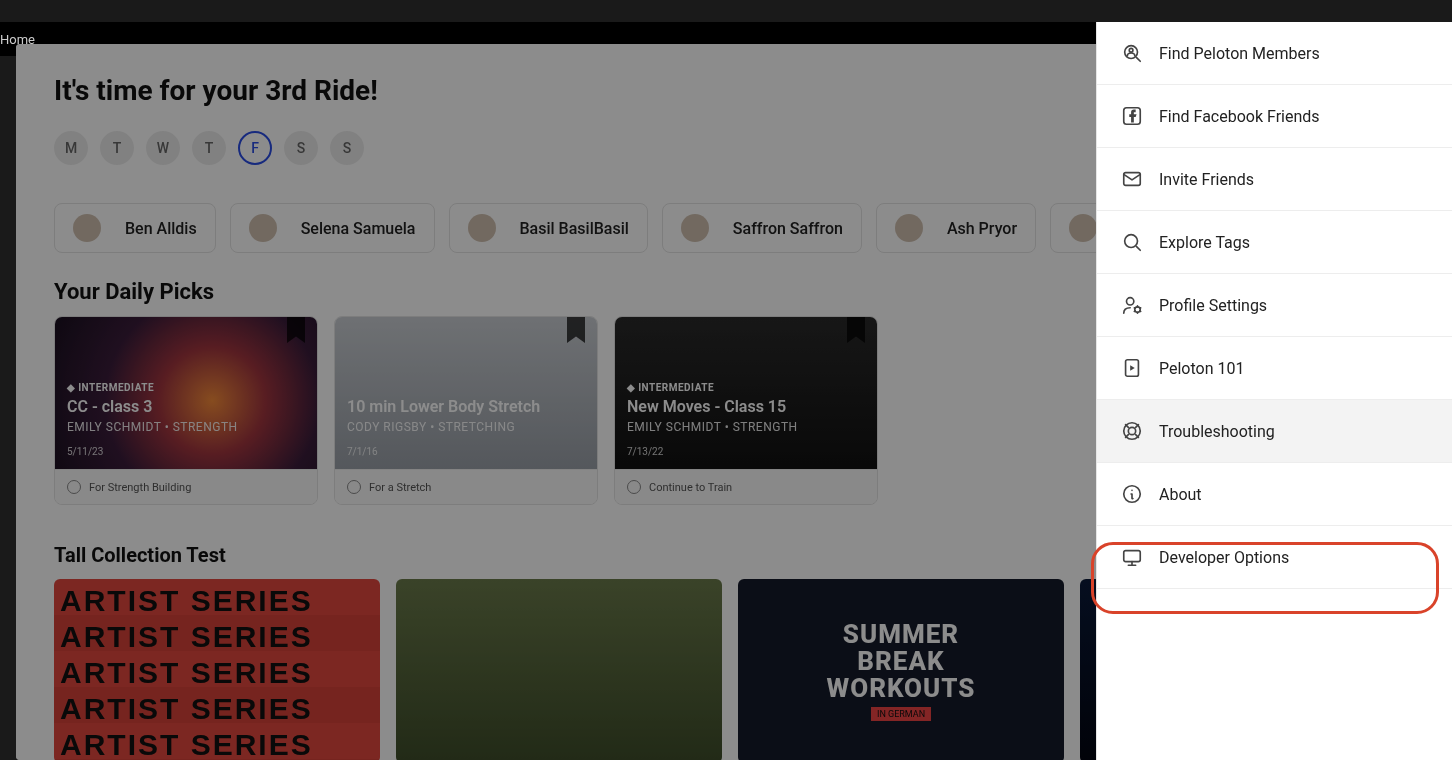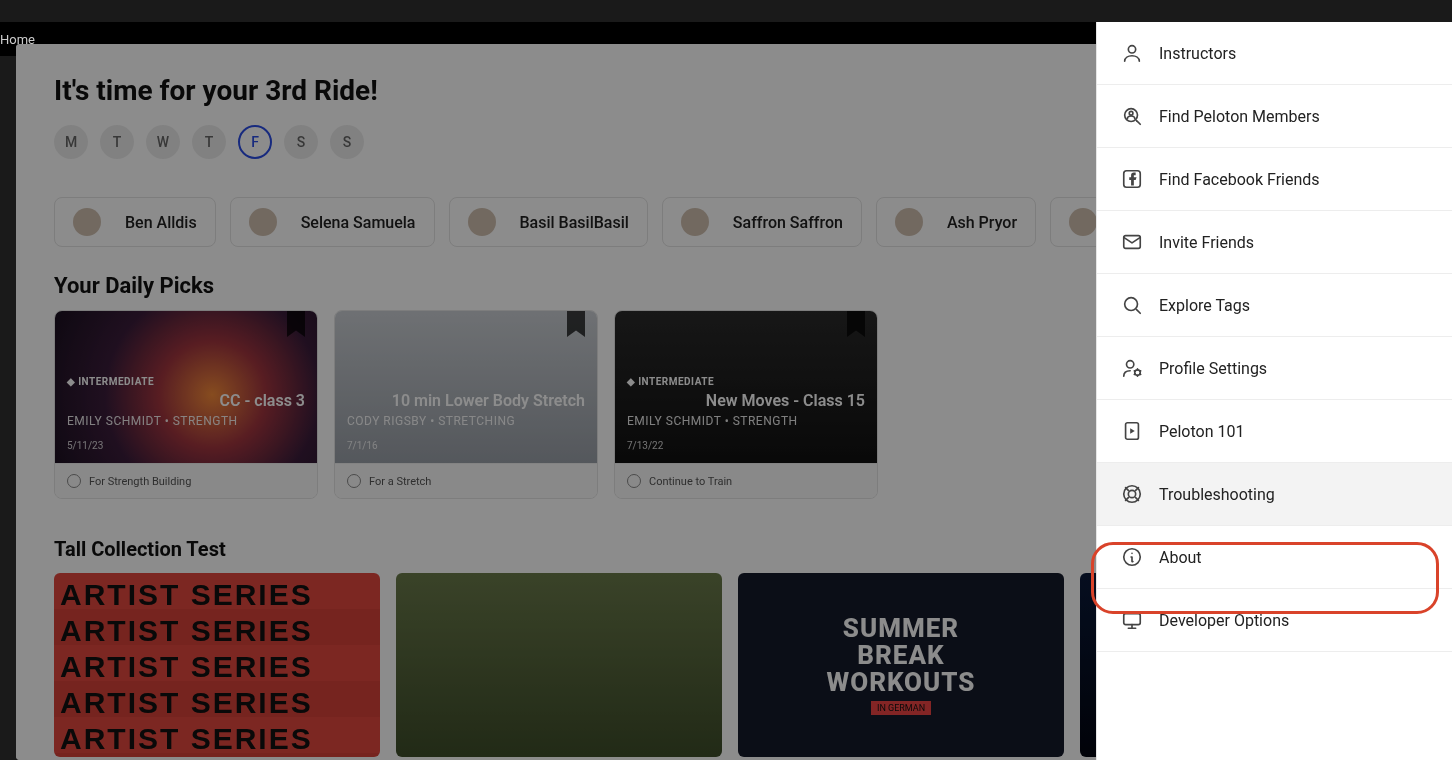--- a/index.html
+++ b/index.html
@@ -2,34 +2,34 @@
 <html><head>
 <meta charset="utf-8">
 <style>
   * { box-sizing: border-box; margin: 0; padding: 0; }
   html, body { width: 1452px; height: 760px; overflow: hidden; font-family: -apple-system, BlinkMacSystemFont, "Segoe UI", Roboto, Helvetica, Arial, sans-serif; background:#111; }
   .app { position: relative; width: 1452px; height: 760px; background:#1a1a1a; }
   .topbar { height: 22px; background:#1a1a1a; }
   .navbar { height: 34px; background:#000; color:#ccc; display:flex; align-items:center; justify-content:flex-start; font-size:13px; }
   .content { position:absolute; left:16px; top:44px; right:16px; bottom:0; background:#fff; border-radius:4px; overflow:hidden; padding:0; }
   .hero { padding: 30px 38px 24px 38px; }
-  .hero h1 { font-size:28px; font-weight:700; color:#111; margin-bottom:18px; }
+  .hero h1 { font-size:28px; font-weight:700; color:#111; margin-bottom:24px; }
   .week { display:flex; gap:12px; }
   .day { width:34px; height:34px; border-radius:50%; background:#ececec; color:#666; display:flex; align-items:center; justify-content:center; font-size:14px; font-weight:500; }
   .day.active { background:#fff; border:2px solid #2b4de6; color:#2b4de6; }
   .instructors { display:flex; gap:14px; padding: 14px 38px 26px 38px; overflow:hidden; }
   .instructor { display:flex; align-items:center; gap:24px; border:1px solid #e3e3e3; border-radius:8px; padding:10px 18px; background:#fff; font-size:16px; font-weight:500; color:#222; white-space:nowrap; }
   .avatar { width:28px; height:28px; border-radius:50%; background:#d0c0b0; display:inline-block; }
   .section-title { font-size:22px; font-weight:700; padding:0 38px 12px 38px; color:#111; }
   .cards { display:flex; gap:16px; padding:0 38px 20px 38px; }
   .card { width:264px; border-radius:8px; overflow:hidden; border:1px solid #e3e3e3; background:#fff; }
   .card .img { height:152px; position:relative; color:#fff; display:flex; flex-direction:column; justify-content:flex-end; padding:12px; }
   .card .img .bookmark { position:absolute; top:0; right:12px; width:18px; height:26px; background:#000; clip-path: polygon(0 0,100% 0,100% 100%,50% 75%,0 100%); opacity:.7; }
   .card .img .level { font-size:10px; font-weight:700; letter-spacing:.5px; margin-bottom:4px; }
-  .card .img .name { font-size:16px; font-weight:600; margin-bottom:4px;text-align:right; }
+  .card .img .name { font-size:16px; font-weight:600; margin-bottom:4px; }
   .card .img .meta { font-size:12px; letter-spacing:.5px; opacity:.9; margin-bottom:12px;}
   .card .img .date { font-size:10px; opacity:.8; }
   .card1 .img { background: radial-gradient(circle at 60% 55%, #f58b3a 0%, #a0353f 30%, #3b1d3b 60%, #1a1020 100%); }
   .card2 .img { background: linear-gradient(#c9cdd2,#9aa0a8); }
   .card3 .img { background: linear-gradient(#2a2a2a,#111); }
   .card .footer { display:flex; align-items:center; gap:8px; padding:10px 12px; font-size:11px; color:#555; background:#fafafa; border-top:1px solid #eee;}
   .card .footer .ico { width:14px; height:14px; border:1.5px solid #888; border-radius:50%; display:inline-block; }
   .coll-title { font-size:20px; font-weight:700; padding:18px 38px 12px 38px; color:#111; }
   .coll-row { display:flex; gap:16px; padding:0 38px; }
   .coll { width:326px; height:184px; border-radius:6px; overflow:hidden; }
@@ -165,29 +165,20 @@
       <div class="coll coll4"></div>
     </div>
 
     <div class="overlay"></div>
   </div>
 
   <div class="menu" id="menu">
       <div class="menu-item">
         <span class="micon">
           <svg viewBox="0 0 24 24">
-            <circle cx="12" cy="8" r="4" stroke="currentColor" fill="none" stroke-width="1.8" stroke-linecap="round" stroke-linejoin="round"></circle>
-            <path d="M4 21c0-4 4-6 8-6s8 2 8 6" stroke="currentColor" fill="none" stroke-width="1.8" stroke-linecap="round" stroke-linejoin="round"></path>
-          </svg>
-        </span>
-        <span>Instructors</span>
-      </div>
-      <div class="menu-item">
-        <span class="micon">
-          <svg viewBox="0 0 24 24">
             <circle cx="11" cy="11" r="7" stroke="currentColor" fill="none" stroke-width="1.8" stroke-linecap="round" stroke-linejoin="round"></circle>
             <path d="M21 21l-4-4" stroke="currentColor" fill="none" stroke-width="1.8" stroke-linecap="round" stroke-linejoin="round"></path>
             <circle cx="11" cy="9" r="2" stroke="currentColor" fill="none" stroke-width="1.8" stroke-linecap="round" stroke-linejoin="round"></circle>
             <path d="M7 15c0-2 2-3 4-3s4 1 4 3" stroke="currentColor" fill="none" stroke-width="1.8" stroke-linecap="round" stroke-linejoin="round"></path>
           </svg>
         </span>
         <span>Find Peloton Members</span>
       </div>
       <div class="menu-item">
         <span class="micon">

